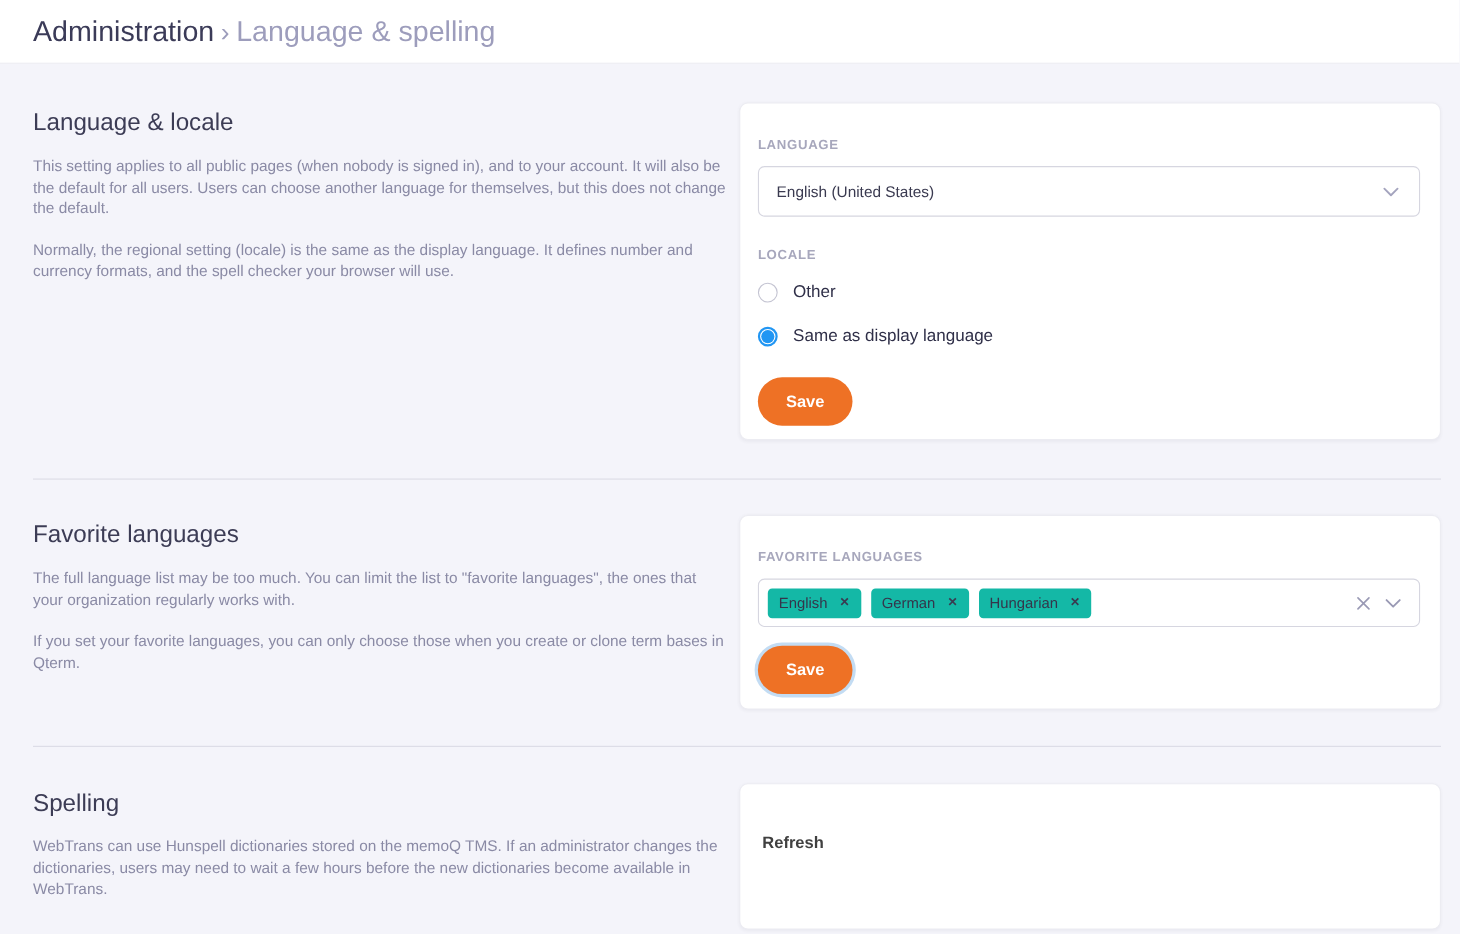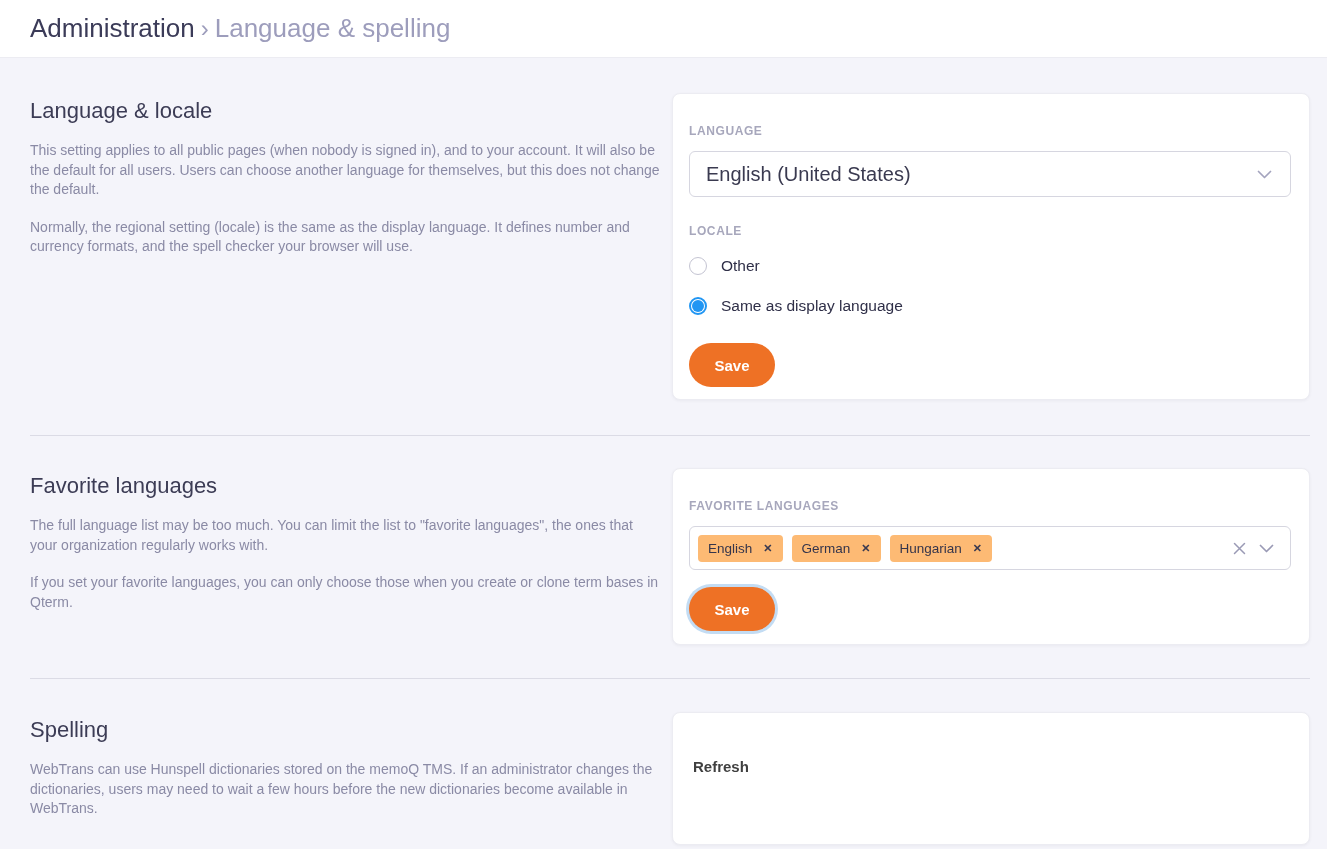--- a/index.html
+++ b/index.html
@@ -74,21 +74,21 @@
     height: 46px;
     border: 1px solid #D6D6E0;
     border-radius: 6px;
     display: flex;
     align-items: center;
     justify-content: space-between;
     padding: 0 18px 0 16px;
     cursor: pointer;
     background: #fff;
   }
-  .select-value { font-size: 20px; color: #3A3A50; }
+  .select-value { font-size: 14px; color: #3A3A50; }
 
   
   .locale-label { margin-top: 27px; }
   .radio-row { display: flex; align-items: center; gap: 14px; margin-top: 19px; cursor: pointer; }
   .radio-row + .radio-row { margin-top: 22px; }
   .radio-circle {
     width: 18px; height: 18px; border-radius: 50%;
     border: 1px solid #C4C4D2; background: #fff; position: relative;
     flex: 0 0 18px;
   }
@@ -119,21 +119,21 @@
     border: 1px solid #D6D6E0;
     border-radius: 6px;
     display: flex;
     align-items: center;
     gap: 9px;
     padding: 0 16px 0 8px;
     background: #fff;
     cursor: text;
   }
   .tag-chip {
-    background: #fdba74;
+    background: #14b8a6;
     border-radius: 4px;
     padding: 6px 10px;
     display: flex;
     align-items: center;
     gap: 11px;
     font-size: 13.5px;
     color: #35354B;
     white-space: nowrap;
   }
   .tag-remove {

